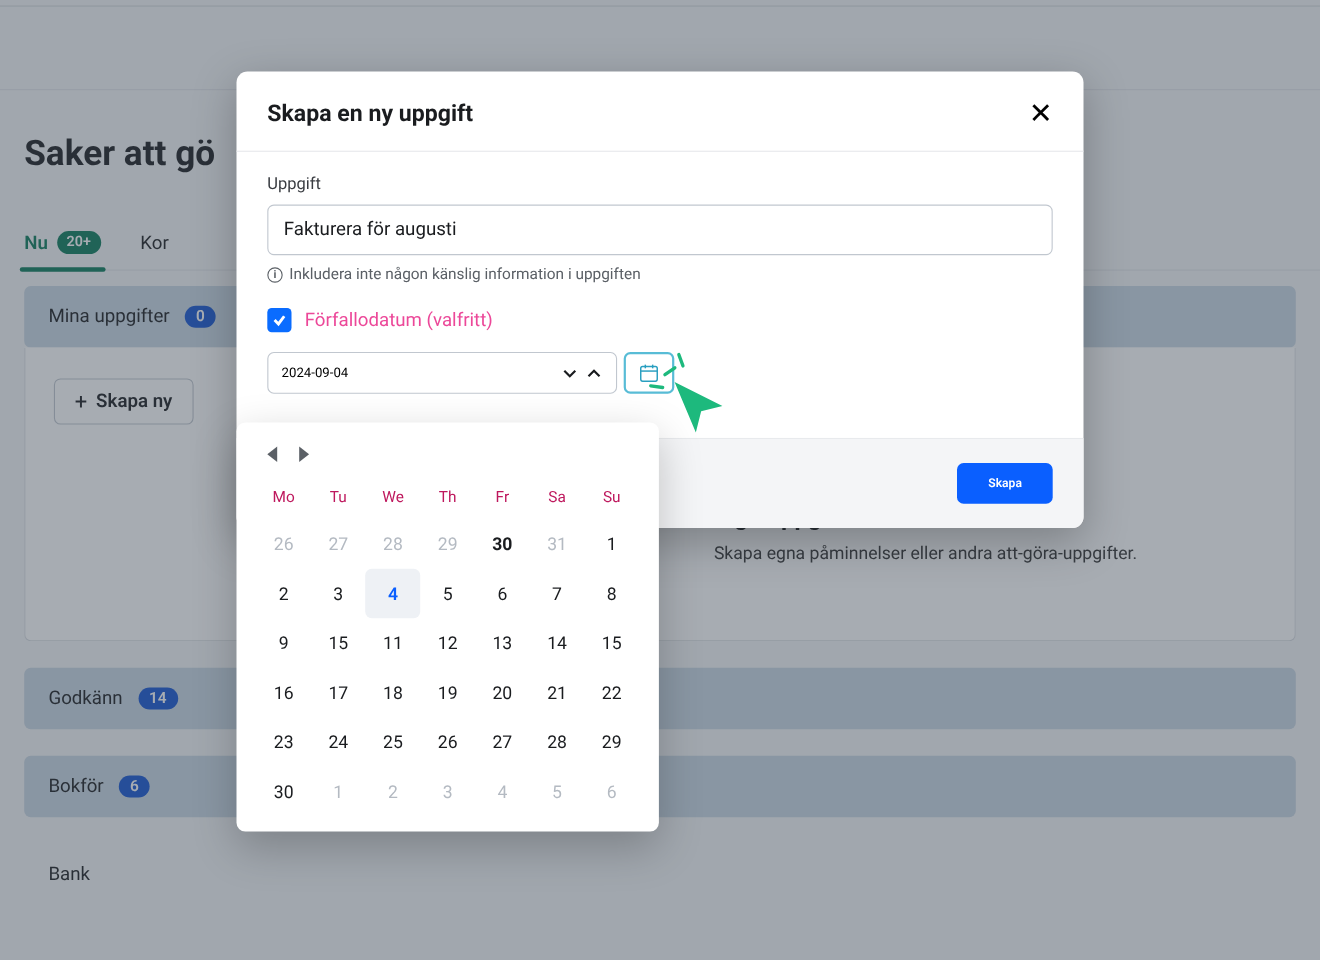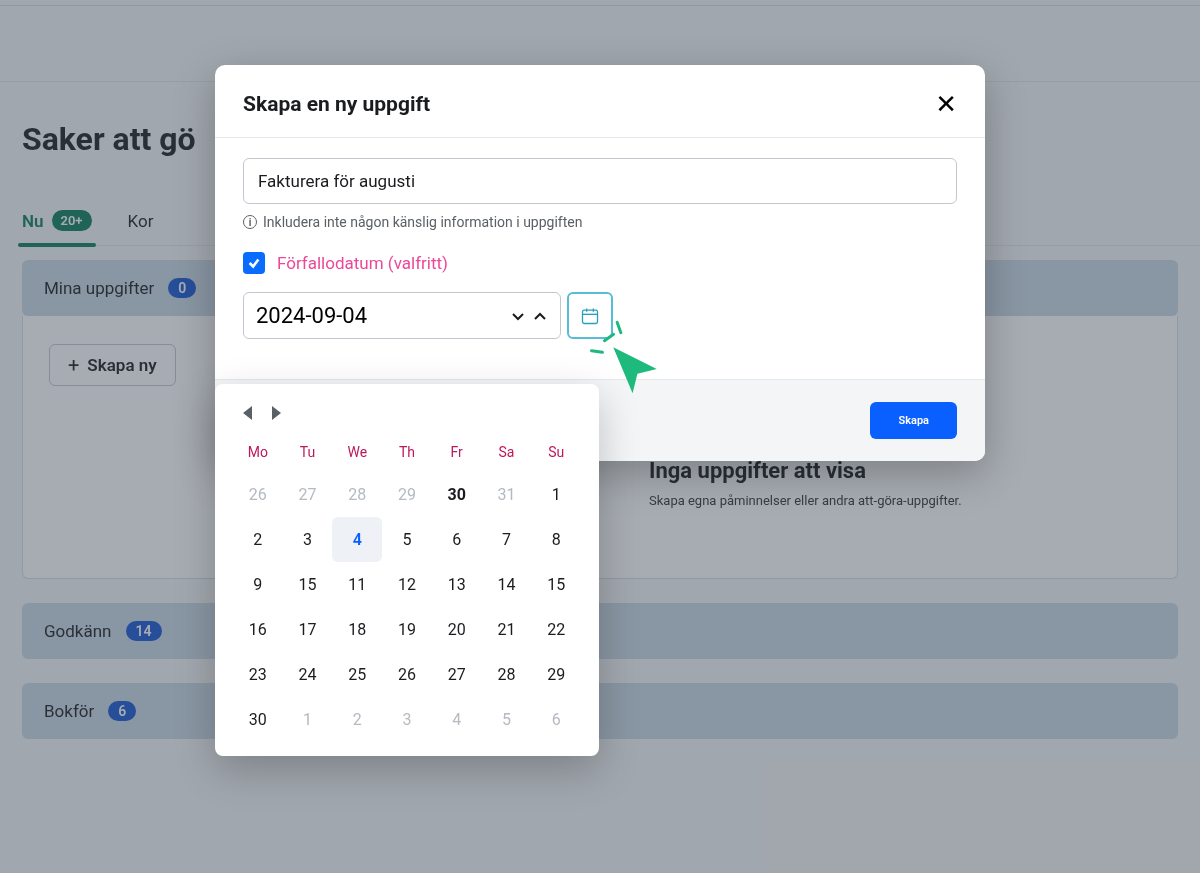--- a/index.html
+++ b/index.html
@@ -19,21 +19,21 @@
   .section { margin: 14px 22px 0 22px; background: #c9d7e3; border-radius: 6px; padding: 18px 22px; display: flex; align-items: center; gap: 14px; }
   .section-title { font-size: 17px; color: #1a1c1f; }
   .pill-blue { background: #1554d1; color: #fff; font-size: 14px; font-weight: 600; padding: 2px 10px; border-radius: 12px; }
   
   .content-card { margin: 0 22px; background: #fff; border: 1px solid #d8dce1; border-top: none; border-radius: 0 0 6px 6px; padding: 28px 26px 70px; }
   .btn-outline { display: inline-flex; align-items: center; gap: 8px; background: #fff; border: 1px solid #c1c7cf; border-radius: 6px; padding: 10px 18px; font-size: 17px; font-weight: 600; color: #1a1c1f; cursor: pointer; }
   .btn-outline .plus { font-size: 20px; font-weight: 400; line-height: 1; }
   
   .empty-state { margin-left: 600px; margin-top: 72px; }
   .empty-h { font-size: 22px; font-weight: 700; color: #1a1c1f; margin-bottom: 10px; }
-  .empty-p { font-size: 13px; color: #333; }
+  .empty-p { font-size: 16px; color: #333; }
   
   .section2 { margin: 24px 22px 0 22px; background: #c9d7e3; border-radius: 6px; padding: 18px 22px; display: flex; align-items: center; gap: 14px; }
   
   
   .overlay { position: absolute; inset: 0; background: rgba(60,70,85,0.45); }
   
   
   .modal { position: absolute; left: 215px; top: 65px; width: 770px; background: #fff; border-radius: 10px; box-shadow: 0 12px 40px rgba(0,0,0,0.25); }
   .modal-head { display: flex; justify-content: space-between; align-items: center; padding: 26px 28px 20px; border-bottom: 1px solid #e6e8eb; gap: 23px; }
   .modal-title { font-size: 21px; font-weight: 700; color: #1a1c1f; }
@@ -43,21 +43,21 @@
   .text-input { width: 100%; border: 1px solid #c1c7cf; border-radius: 6px; padding: 12px 14px; font-size: 17px; color: #1a1c1f; }
   .hint { display: flex; align-items: center; gap: 6px; font-size: 14px; color: #5b6066; margin-top: 10px; }
   .hint-icon { width: 14px; height: 14px; border: 1.4px solid #5b6066; border-radius: 50%; display: inline-flex; align-items: center; justify-content: center; font-size: 10px; font-weight: 700; }
   
   .checkbox-row { display: flex; align-items: center; gap: 12px; margin-top: 22px; }
   .chk { width: 22px; height: 22px; background: #0a6cff; border-radius: 4px; display: flex; align-items: center; justify-content: center; cursor: pointer; }
   .chk svg { width: 14px; height: 14px; stroke: #fff; stroke-width: 3; fill: none; }
   .chk-label { font-size: 17px; color: #ec4899; }
   
   .date-row { display: flex; align-items: stretch; margin-top: 18px; }
-  .date-input { display: flex; align-items: center; width: 318px; border: 1px solid #c1c7cf; border-radius: 6px; padding: 10px 12px; font-size: 22px; }
+  .date-input { display: flex; align-items: center; width: 318px; border: 1px solid #c1c7cf; border-radius: 6px; padding: 10px 12px; font-size: 12px; }
   .date-input .val { flex: 1; }
   .chev { width: 16px; height: 16px; margin-left: 6px; }
   .cal-btn { width: 46px; margin-left: 6px; border: 2px solid #58bcd6; border-radius: 6px; display: flex; align-items: center; justify-content: center; cursor: pointer; background: #fff; }
   .cal-btn svg { width: 20px; height: 20px; stroke: #2a9fc0; fill: none; stroke-width: 1.6; }
   
   .modal-foot { background: #f4f5f7; border-top: 1px solid #e6e8eb; padding: 22px 28px; display: flex; justify-content: flex-end; margin-top: 40px; border-radius: 0 0 10px 10px; }
   .btn-primary { background: #0a5fff; color: #fff; border: none; border-radius: 6px; padding: 12px 28px; font-size: 11px; font-weight: 600; cursor: pointer; }
   
   
   .cal-pop { position: absolute; left: 215px; top: 384px; width: 384px; background: #fff; border-radius: 8px; box-shadow: 0 14px 40px rgba(0,0,0,0.22); padding: 22px 18px 14px; z-index: 5; }
@@ -119,30 +119,34 @@
   <div class="section2">
     <span class="section-title">Godkänn</span>
     <span class="pill-blue">14</span>
   </div>
 
   <div class="section2">
     <span class="section-title">Bokför</span>
     <span class="pill-blue">6</span>
   </div>
 
+  <div class="section2" style="background:transparent;padding-bottom:0">
+    <span class="section-title">Bank</span>
+  </div>
 </div>
 
 <div class="overlay"></div>
 
 <div class="modal">
   <div class="modal-head">
     <div class="modal-title">Skapa en ny uppgift</div>
     <div class="close-x">✕</div>
   </div>
   <div class="modal-body">
+    <div class="field-label">Uppgift</div>
     <input class="text-input" value="Fakturera för augusti" style="">
     <div class="hint">
       <span class="hint-icon">i</span>
       <span>Inkludera inte någon känslig information i uppgiften</span>
     </div>
 
     <div class="checkbox-row">
       <div class="chk">
         <svg viewBox="0 0 16 16">
             <polyline points="3,8 7,12 13,4"></polyline>

